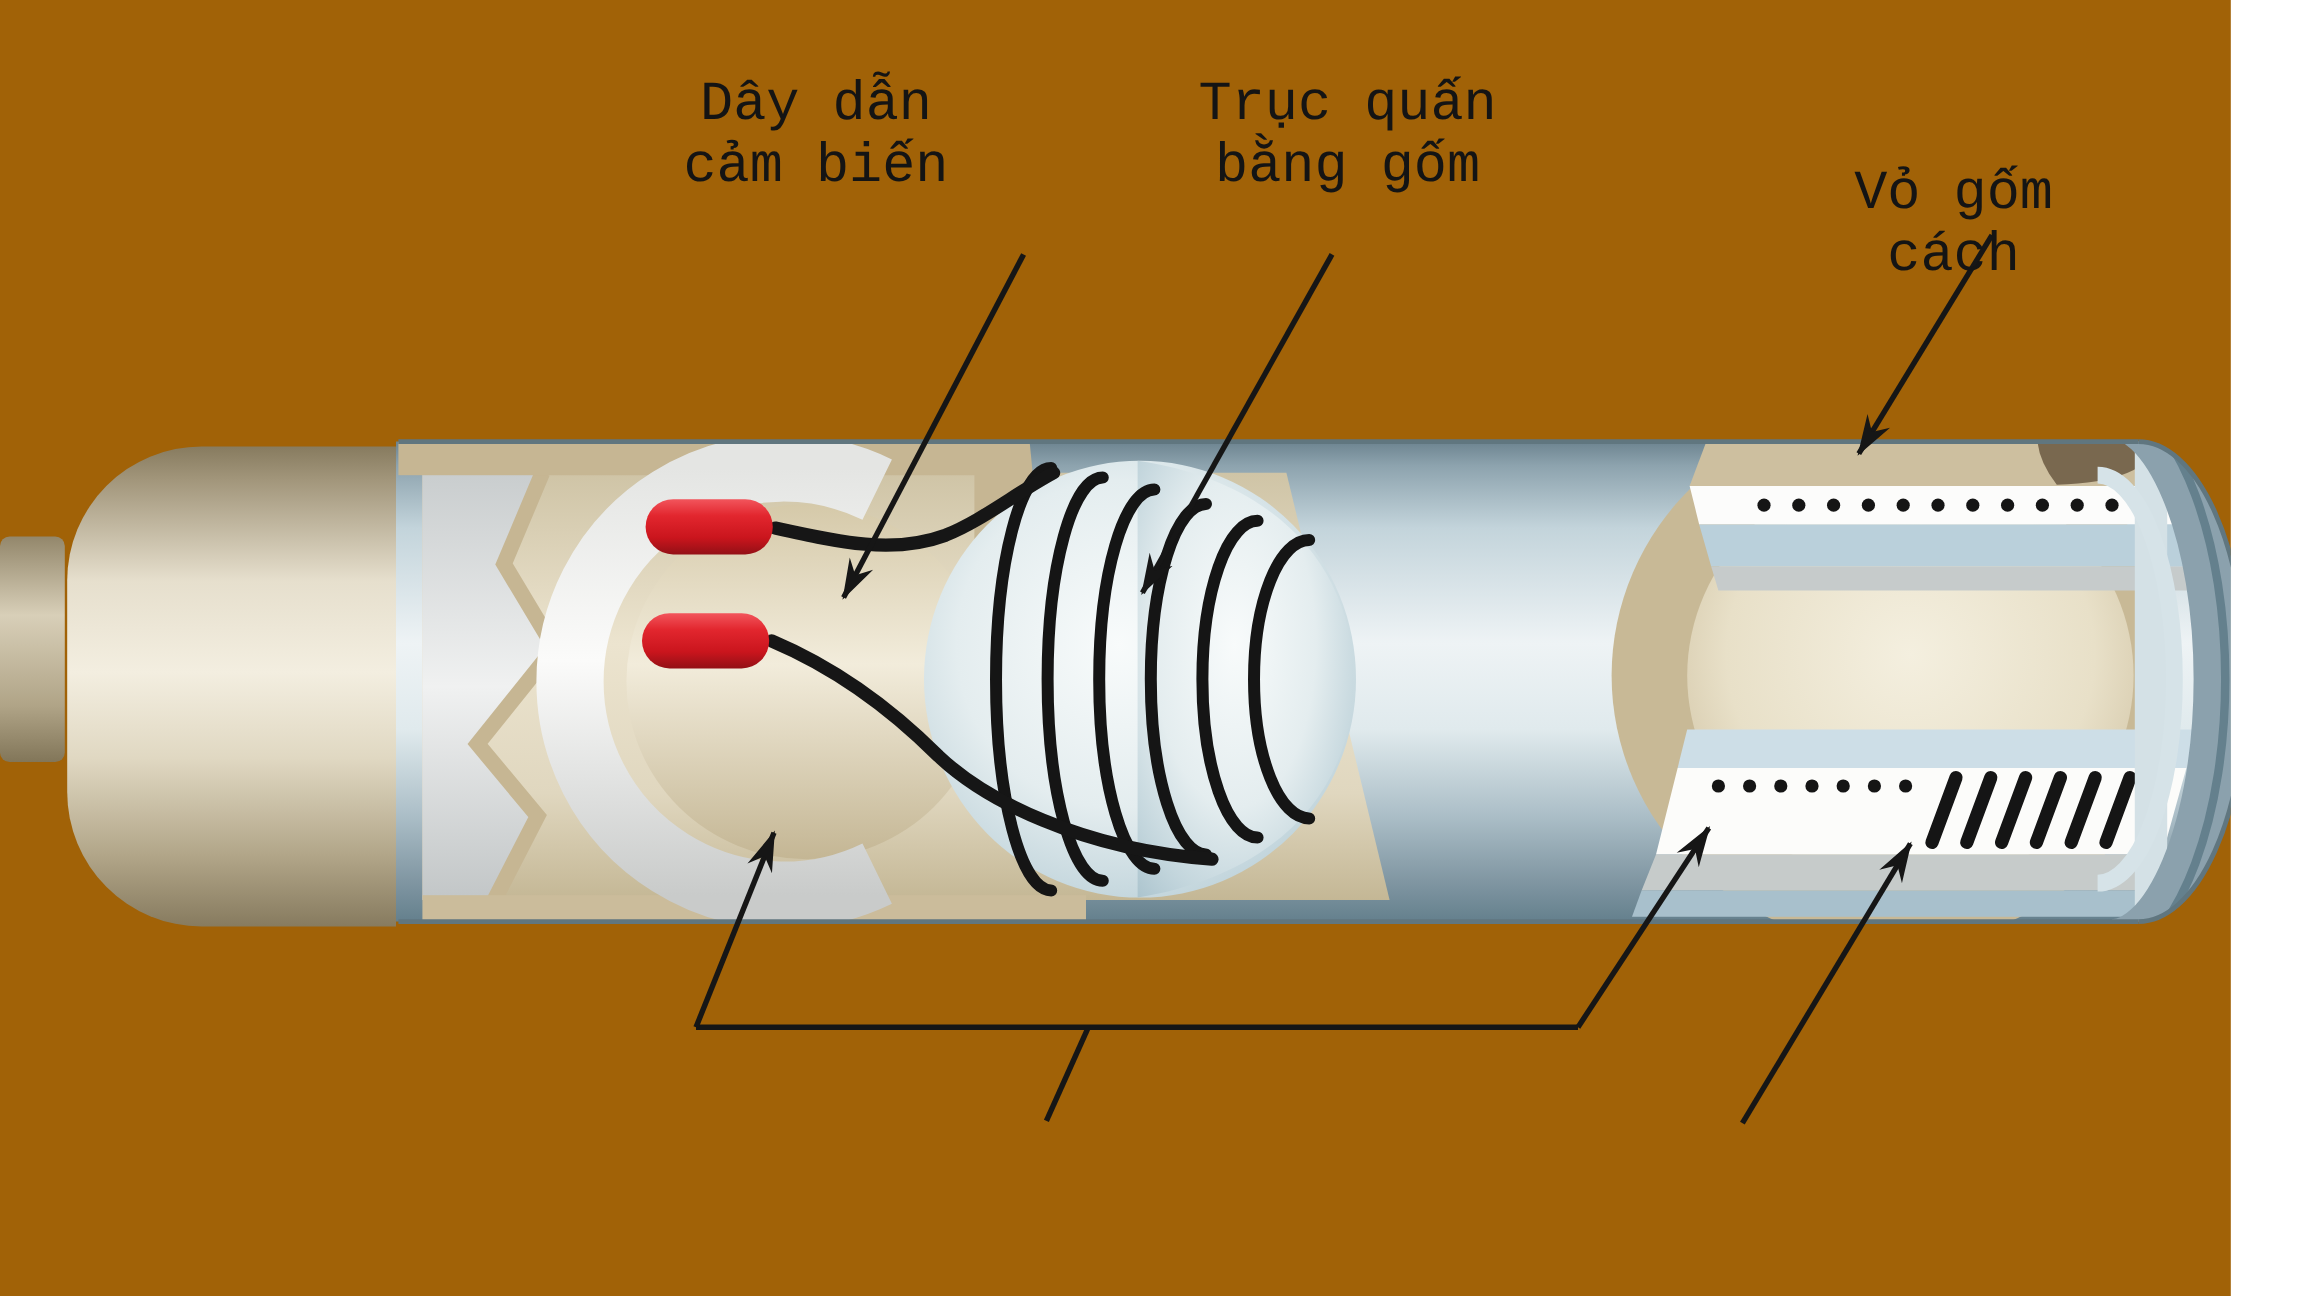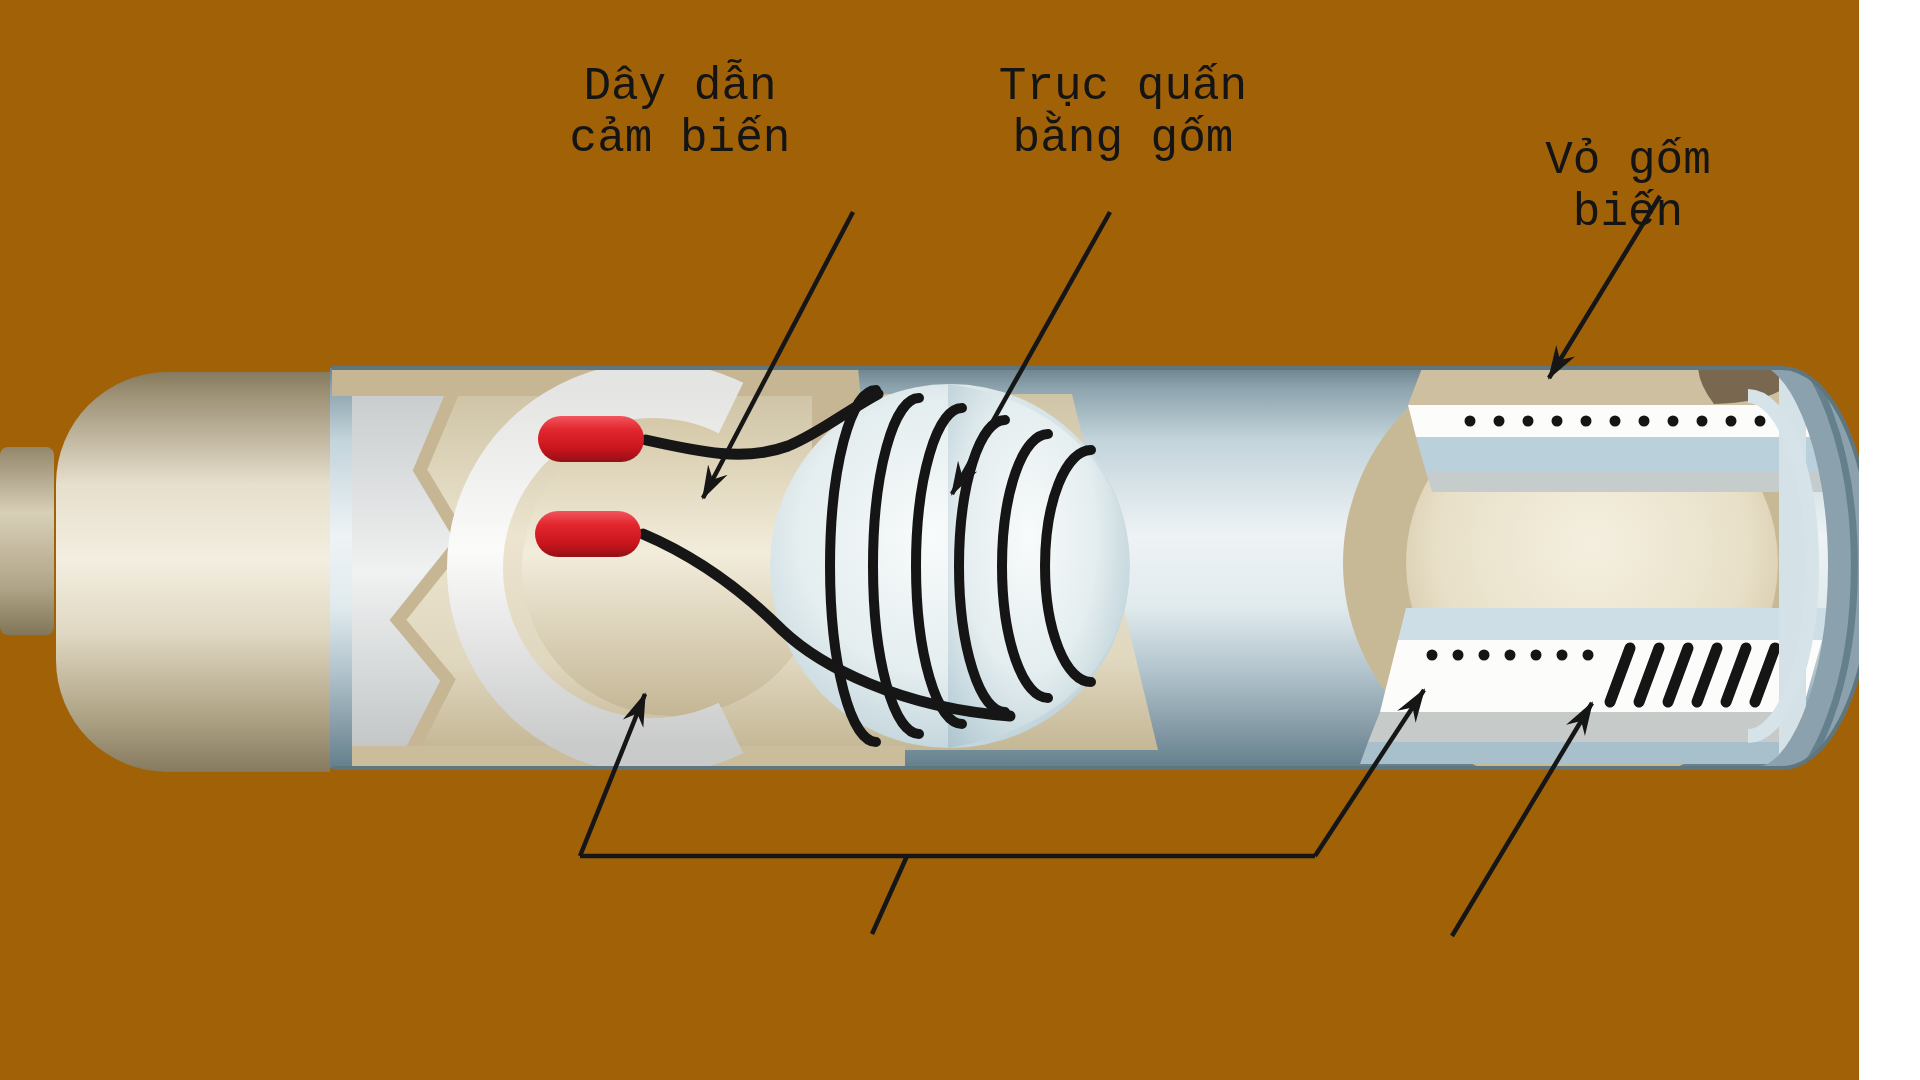--- a/index.html
+++ b/index.html
@@ -223,16 +223,16 @@
       <path d="M1452,936 L1592,703" marker-end="url(#arrowHead)"></path>
     </g>
   </svg>
 
   <div class="lbl" style="left:680px; top:62px;">Dây dẫn
 cảm biến</div>
 
   <div class="lbl" style="left:1103px; top:62px;margin-left:20px;">Trục quấn
 bằng gốm</div>
 
-  <div class="lbl" style="left:1628px; top:136px;">Vỏ gốm biến</div>
+  <div class="lbl" style="left:1628px; top:136px;">Vỏ gốm cách</div>
 
 
 </div>
 
 </body></html>

